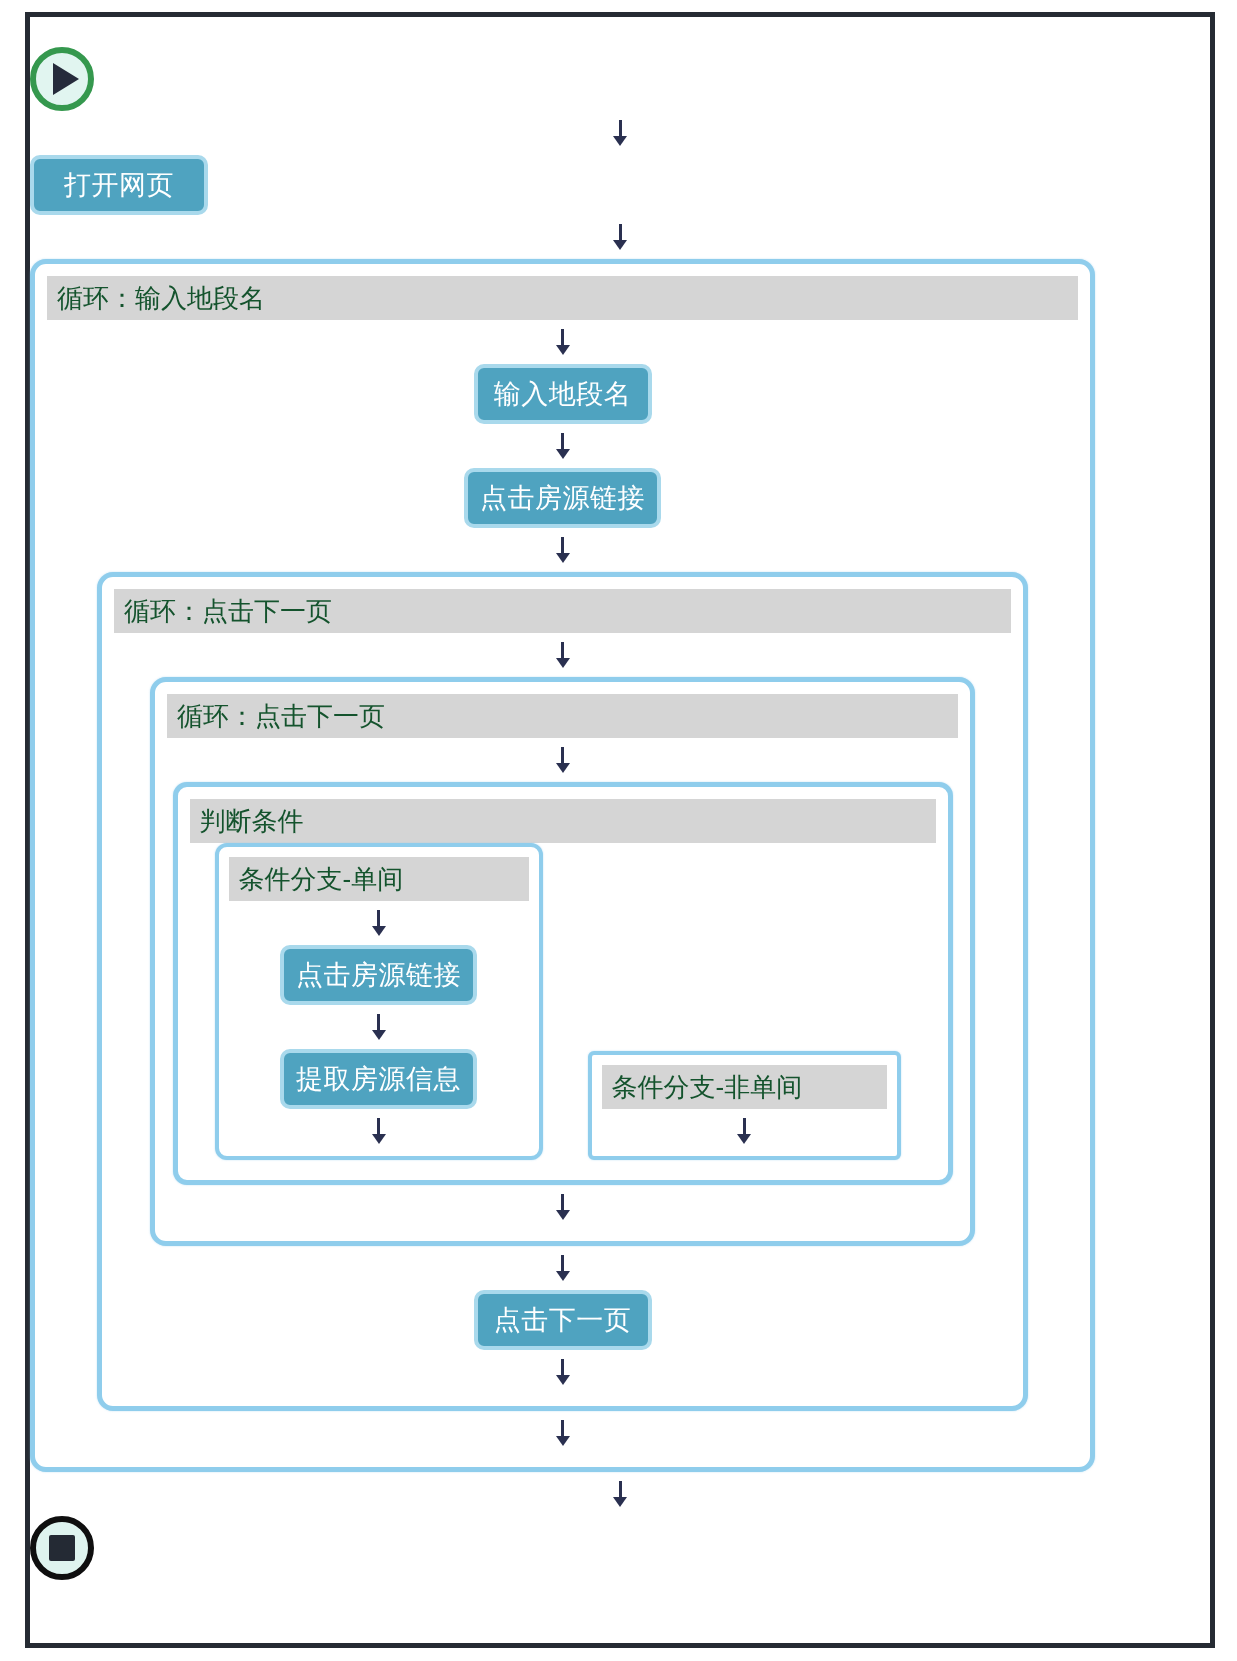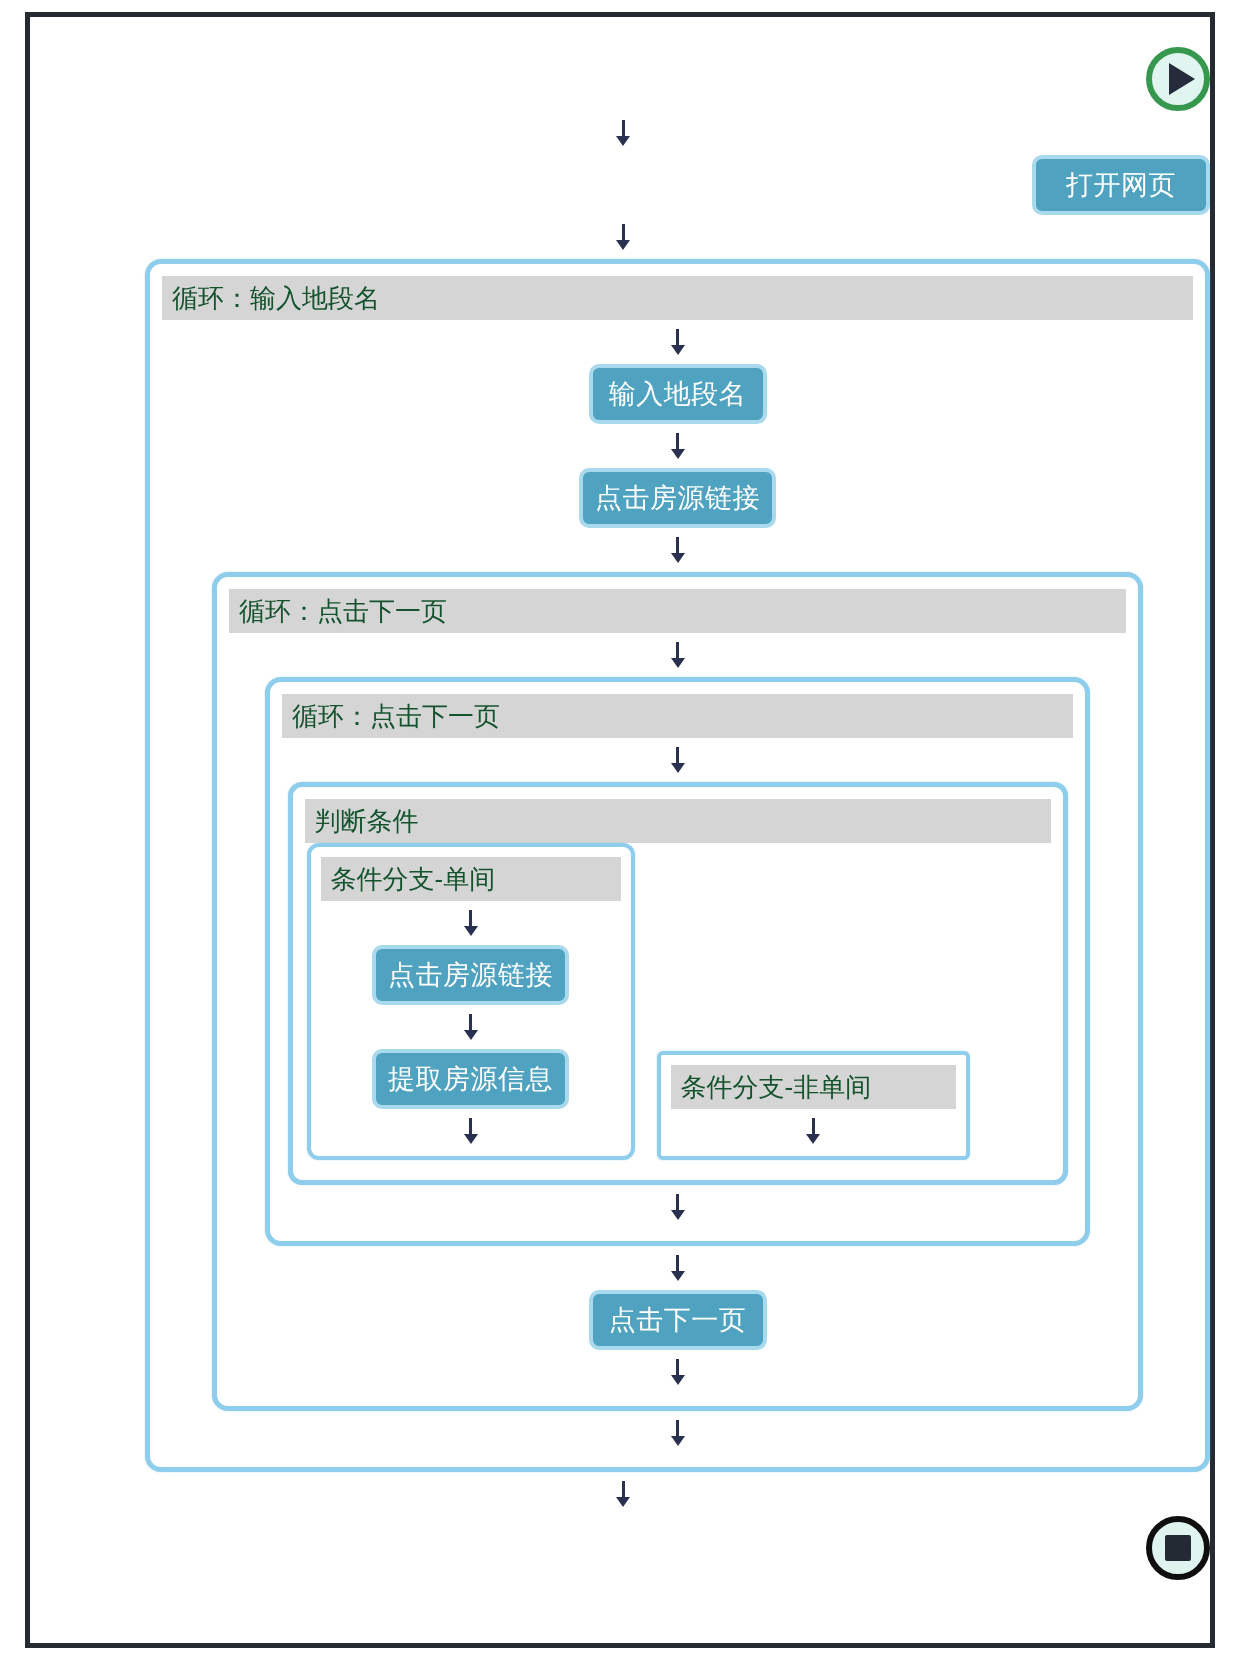--- a/index.html
+++ b/index.html
@@ -6,21 +6,21 @@
   body {
     width:1237px; height:1661px; position:relative; background:#ffffff;
     font-family:"Liberation Sans", sans-serif; overflow:hidden;
   }
   .frame {
     position:absolute; left:25px; top:12px; width:1190px; height:1636px;
     border:5px solid #262b33; box-sizing:border-box; background:#fff;
   }
   .flow {
     height:100%; box-sizing:border-box; padding-top:30px;
-    display:flex; flex-direction:column; align-items:flex-end;padding-left:6px;
+    display:flex; flex-direction:column; align-items:flex-start;
   }
   
   .icon-circle {
     width:64px; height:64px; border-radius:50%; box-sizing:border-box;
     display:flex; align-items:center; justify-content:center; flex:0 0 auto;
     cursor:pointer;
   }
   .start-circle { border:6px solid #35984e; background:#e1f5f0; }
   .play-tri {
     width:0; height:0; margin-left:7px;
@@ -72,20 +72,21 @@
   
   .cond-body {
     align-self:stretch; display:flex; align-items:flex-end;
     padding:0 0 20px 14px; gap:22px;
   }
   .branch {
     border:4px solid #8fcdec; border-radius:12px; box-sizing:border-box;
     display:flex; flex-direction:column; align-items:center;
     padding-bottom:8px; background:#fff;
     box-shadow:0 0 2px rgba(140,200,235,.55);
+    margin-left:23px;
   }
   .branch .loop-header { margin:10px 10px 0; }
   .branch-left  { width:328px; }
   .branch-right { width:313px;border-radius:6px; }
   .branch .arrow:last-child { margin-bottom:4px; }
 </style>
 </head>
 <body>
 
 <div class="frame">

